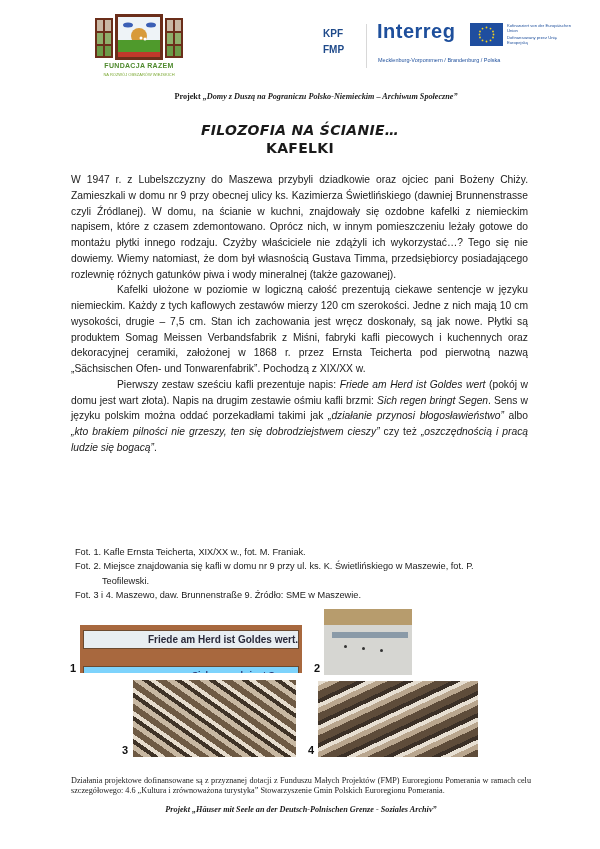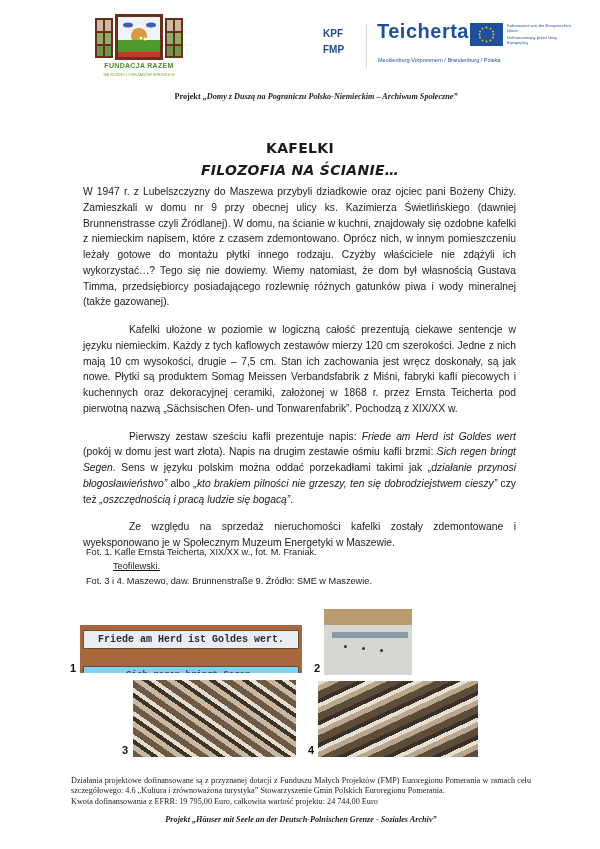--- a/index.html
+++ b/index.html
@@ -10,32 +10,32 @@
   .fr-text1 { position:absolute; left:0; top:48px; width:92px; text-align:center; font-family:"Liberation Sans", sans-serif; font-size:7px; font-weight:bold; color:#4f8a2e; letter-spacing:0.3px; }
   .fr-text2 { position:absolute; left:0; top:58px; width:92px; text-align:center; font-family:"Liberation Sans", sans-serif; font-size:4px; color:#7aa832; }
   .kpf { left:323px; top:26px; font-family:"Liberation Sans", sans-serif; font-weight:bold; font-size:10px; line-height:16px; color:#1f4a8a; }
   .vsep { left:366px; top:24px; width:1px; height:44px; background:#d8d8d8; }
   .interreg { left:377px; top:20px; font-family:"Liberation Sans", sans-serif; font-weight:bold; font-size:20px; color:#1e4f9c; letter-spacing:0.5px; }
   .interreg-sub { left:378px; top:57px; font-family:"Liberation Sans", sans-serif; font-size:5.5px; color:#1e4f9c; }
   .eu-flag { left:470px; top:23px; width:33px; height:23px; background:#1f4e9f; }
   .eu-text { left:507px; top:23px; font-family:"Liberation Sans", sans-serif; font-size:4.2px; line-height:5px; color:#1e4f9c; width:70px; }
   .proj-header { left:16px; top:92px; width:600px; text-align:center; font-family:"Liberation Serif", serif; font-size:8.2px; font-weight:bold; }
   .proj-header i { font-style:italic; }
-  .title1 { left:0; top:122px; width:600px; text-align:center; font-family:"DejaVu Sans", sans-serif; font-weight:bold; font-style:italic; font-size:14px; letter-spacing:0.3px;margin-top:40px; }
+  .title1 { left:0; top:122px; width:600px; text-align:center; font-family:"DejaVu Sans", sans-serif; font-weight:bold; font-style:italic; font-size:14px; letter-spacing:0.3px; }
   .title2 { left:0; top:140px; width:600px; text-align:center; font-family:"DejaVu Sans", sans-serif; font-weight:bold; font-size:14px; letter-spacing:0.3px; }
   .body-text { left:71px; top:172px; width:457px; font-family:"Liberation Sans", sans-serif; font-size:10.3px; line-height:15.75px; text-align:justify; }
-  .body-text p { margin:12px; }
+  .body-text p { margin:0; }
   .body-text p.indent { text-indent:46px; }
-  .captions { left:86px; top:545px; width:460px; font-family:"Liberation Sans", sans-serif; font-size:9.2px; line-height:14.3px; }
+  .captions { left:75px; top:545px; width:460px; font-family:"Liberation Sans", sans-serif; font-size:9.2px; line-height:14.3px; }
   .captions div { margin:0; }
-  .captions .hang { padding-left:27px;text-decoration:underline; }
+  .captions .hang { padding-left:27px; }
   
   .photo { position:absolute; overflow:hidden; }
   .ph1 { left:80px; top:625px; width:222px; height:48px; background:#a8683e; }
-  .tile-strip { position:absolute; left:3px; right:3px; height:17px; background:#e8eef2; border:1px solid #6b4a30; font-family:Liberation Mono, monospace; font-weight:bold; font-size:10px; color:#2a2a3a; text-align:center; line-height:17px; white-space:nowrap; overflow:hidden; }
+  .tile-strip { position:absolute; left:3px; right:3px; height:17px; background:#e8eef2; border:1px solid #6b4a30; font-family:Liberation Sans, sans-serif; font-weight:bold; font-size:10px; color:#2a2a3a; text-align:right; line-height:17px; white-space:nowrap; overflow:hidden; }
   .tile-strip.top { top:5px; }
   .tile-strip.bot { top:41px; background:#7dd3fc; color:#2b3c78; font-size:9px; }
   .ph2 { left:324px; top:609px; width:88px; height:66px; background:linear-gradient(#b79c6d 0 24%, #d6d6d2 24% 100%); }
   .ph3 { left:133px; top:680px; width:163px; height:77px; background:repeating-linear-gradient(35deg,#6e5a44 0 6px,#c8b8a2 6px 11px,#3f3327 11px 15px,#e6dccd 15px 19px); }
   .ph4 { left:318px; top:681px; width:160px; height:76px; background:repeating-linear-gradient(-25deg,#5e4c3a 0 7px,#b9a68e 7px 12px,#e7dfd2 12px 16px,#3b3027 16px 20px); }
   .ph-num { position:absolute; font-family:"Liberation Sans", sans-serif; font-weight:bold; font-size:11px; color:#111; }
   .footer { left:71px; top:776px; width:460px; font-family:"Liberation Serif", serif; font-size:8.2px; line-height:10.4px; text-align:justify; }
   .footer p { margin:0; }
   .footer .proj-foot { text-align:center; font-weight:bold;margin-top:8px; }
 </style>
@@ -71,21 +71,21 @@
   <div class="fr-text1">FUNDACJA RAZEM</div>
   <div class="fr-text2">NA ROZWÓJ OBSZARÓW WIEJSKICH</div>
 </div>
 
 <div class="abs kpf">
   <div>KPF</div>
   <div>FMP</div>
 </div>
 <div class="abs vsep"></div>
 
-<div class="abs interreg">Teicherta</div>
+<div class="abs interreg">Interreg</div>
 <div class="abs interreg-sub">Mecklenburg-Vorpommern / Brandenburg / Polska</div>
 
 <div class="abs eu-flag">
   <svg width="33" height="23" viewBox="0 0 33 23">
     <g fill="#f6d21c">
       <circle cx="16.5" cy="4.5" r="0.9"></circle>
         <circle cx="20.5" cy="5.6" r="0.9"></circle>
         <circle cx="23" cy="8.5" r="0.9"></circle>
       <circle cx="23.5" cy="11.5" r="0.9"></circle>
         <circle cx="23" cy="14.5" r="0.9"></circle>
@@ -109,25 +109,25 @@
   <span>Projekt </span><i>„Domy z Duszą na Pograniczu Polsko-Niemieckim – Archiwum Społeczne”</i>
 </div>
 
 <div class="abs title1">FILOZOFIA NA ŚCIANIE…</div>
 <div class="abs title2">KAFELKI</div>
 
 <div class="abs body-text">
   <p>W 1947 r. z Lubelszczyzny do Maszewa przybyli dziadkowie oraz ojciec pani Bożeny Chiży. Zamieszkali w domu nr 9 przy obecnej ulicy ks. Kazimierza Świetlińskiego (dawniej Brunnenstrasse czyli Źródlanej). W domu, na ścianie w kuchni, znajdowały się ozdobne kafelki z niemieckim napisem, które z czasem zdemontowano. Oprócz nich, w innym pomieszczeniu leżały gotowe do montażu płytki innego rodzaju. Czyżby właściciele nie zdążyli ich wykorzystać…? Tego się nie dowiemy. Wiemy natomiast, że dom był własnością Gustava Timma, przedsiębiorcy posiadającego rozlewnię różnych gatunków piwa i wody mineralnej (także gazowanej).</p>
   <p class="indent">Kafelki ułożone w poziomie w logiczną całość prezentują ciekawe sentencje w języku niemieckim. Każdy z tych kaflowych zestawów mierzy 120 cm szerokości. Jedne z nich mają 10 cm wysokości, drugie – 7,5 cm. Stan ich zachowania jest wręcz doskonały, są jak nowe. Płytki są produktem Somag Meissen Verbandsfabrik z Miśni, fabryki kafli piecowych i kuchennych oraz dekoracyjnej ceramiki, założonej w 1868 r. przez Ernsta Teicherta pod pierwotną nazwą „Sächsischen Ofen- und Tonwarenfabrik”. Pochodzą z XIX/XX w.</p>
   <p class="indent"><span>Pierwszy zestaw sześciu kafli prezentuje napis: </span><i>Friede am Herd ist Goldes wert</i><span> (pokój w domu jest wart złota). Napis na drugim zestawie ośmiu kafli brzmi: </span><i>Sich regen bringt Segen</i><span>. Sens w języku polskim można oddać porzekadłami takimi jak </span><i>„działanie przynosi błogosławieństwo”</i><span> albo </span><i>„kto brakiem pilności nie grzeszy, ten się dobrodziejstwem cieszy”</i><span> czy też </span><i>„oszczędnością i pracą ludzie się bogacą”</i><span>.</span></p>
-  <p class="indent">Ze względu na sprzedaż nieruchomości kafelki zostały zdemontowane i wyeksponowano je w Społecznym Muzeum Energetyki w Maszewie.</p>
 </div>
 
 <div class="abs captions">
   <div>Fot. 1. Kafle Ernsta Teicherta, XIX/XX w., fot. M. Franiak.</div>
+  <div>Fot. 2. Miejsce znajdowania się kafli w domu nr 9 przy ul. ks. K. Świetlińskiego w Maszewie, fot. P.</div>
   <div class="hang">Teofilewski.</div>
   <div>Fot. 3 i 4. Maszewo, daw. Brunnenstraße 9. Źródło: SME w Maszewie.</div>
 </div>
 
 <div class="photo ph1">
   <div class="tile-strip top">Friede am Herd ist Goldes wert.</div>
   <div class="tile-strip bot">Sich regen bringt Segen.</div>
 </div>
 <div class="ph-num" style="left:70px;top:662px;">1</div>
 
@@ -140,15 +140,14 @@
 <div class="ph-num" style="left:314px;top:662px;">2</div>
 
 <div class="photo ph3"></div>
 <div class="ph-num" style="left:122px;top:744px;">3</div>
 
 <div class="photo ph4"></div>
 <div class="ph-num" style="left:308px;top:744px;">4</div>
 
 <div class="abs footer">
   <p>Działania projektowe dofinansowane są z przyznanej dotacji z Funduszu Małych Projektów (FMP) Euroregionu Pomerania w ramach celu szczegółowego: 4.6 „Kultura i zrównoważona turystyka” Stowarzyszenie Gmin Polskich Euroregionu Pomerania.</p>
-  <p>Kwota dofinansowania z EFRR: 19 795,00 Euro, całkowita wartość projektu: 24 744,00 Euro</p>
   <p class="proj-foot"><i>Projekt „Häuser mit Seele an der Deutsch-Polnischen Grenze - Soziales Archiv”</i></p>
 </div>
 
 </body></html>

